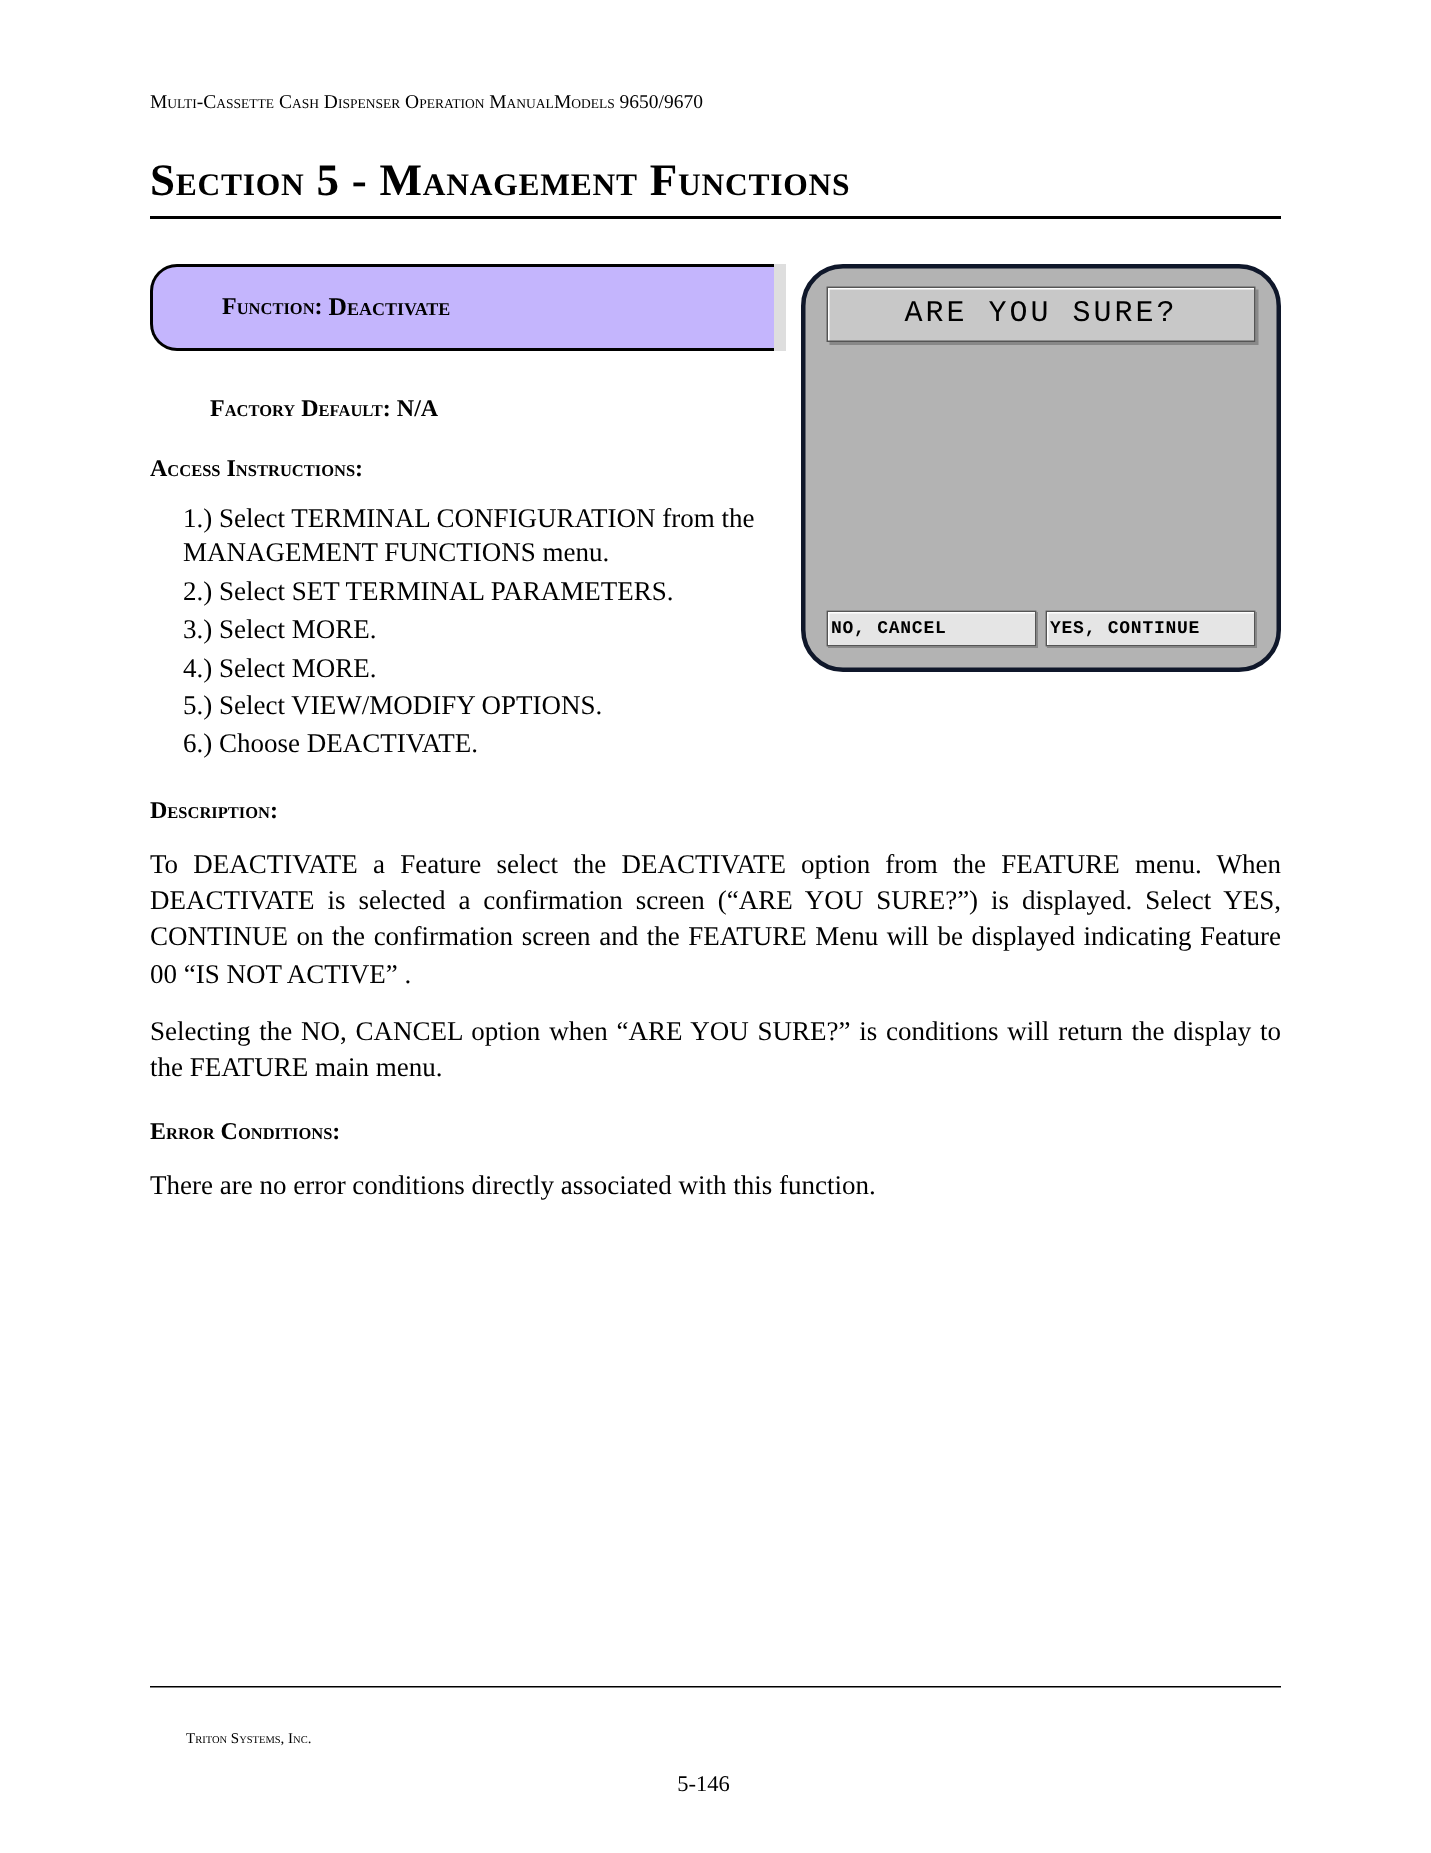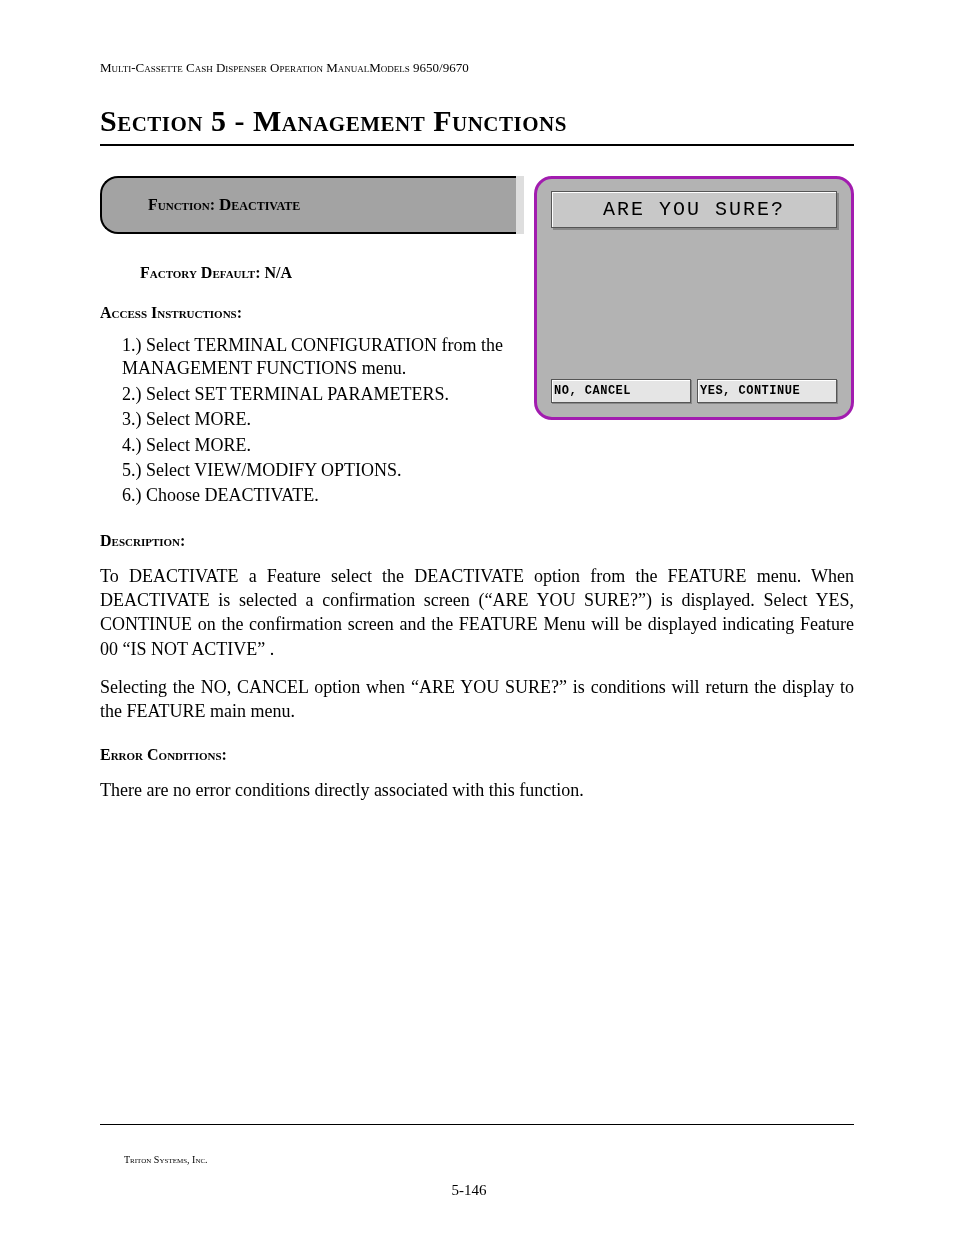--- a/index.html
+++ b/index.html
@@ -39,21 +39,21 @@
     align-items: flex-start;
     gap: 12px;
   }
   .left-col {
     flex: 1;
     min-width: 0;
   }
   
   .func-tab {
     position: relative;
-    background: #a3a3a3;
+    background: #c4b5fd;
     height: 58px;
     border: 2px solid #000;
     border-right: none;
     border-top-left-radius: 18px;
     border-bottom-left-radius: 18px;
     display: flex;
     align-items: center;
     padding-left: 46px;
     box-sizing: border-box;
     margin-bottom: 30px;
@@ -88,29 +88,29 @@
     padding: 0 0 0 22px;
     font-size: 18px;
     line-height: 1.3;
   }
   .instr-list li { margin-bottom: 2px; }
   
   .screen {
     width: 320px;
     flex: 0 0 320px;
     background: #b3b3b3;
-    border: 3px solid #a21caf;
-    border-radius: 18px;
+    border: 3px solid #0f172a;
+    border-radius: 28px;
     box-sizing: border-box;
     padding: 12px 14px 14px 14px;
     font-family: "Courier New", monospace;
     display: flex;
     flex-direction: column;
     justify-content: space-between;
-    height: 244px;
+    height: 272px;
   }
   .screen-title-box {
     background: #c8c8c8;
     border: 1px solid #555;
     box-shadow: inset 1px 1px 0 #fff, 2px 2px 0 #888;
     text-align: center;
     padding: 6px 4px;
     font-size: 20px;
     letter-spacing: 2px;
     font-family: "Courier New", monospace;

